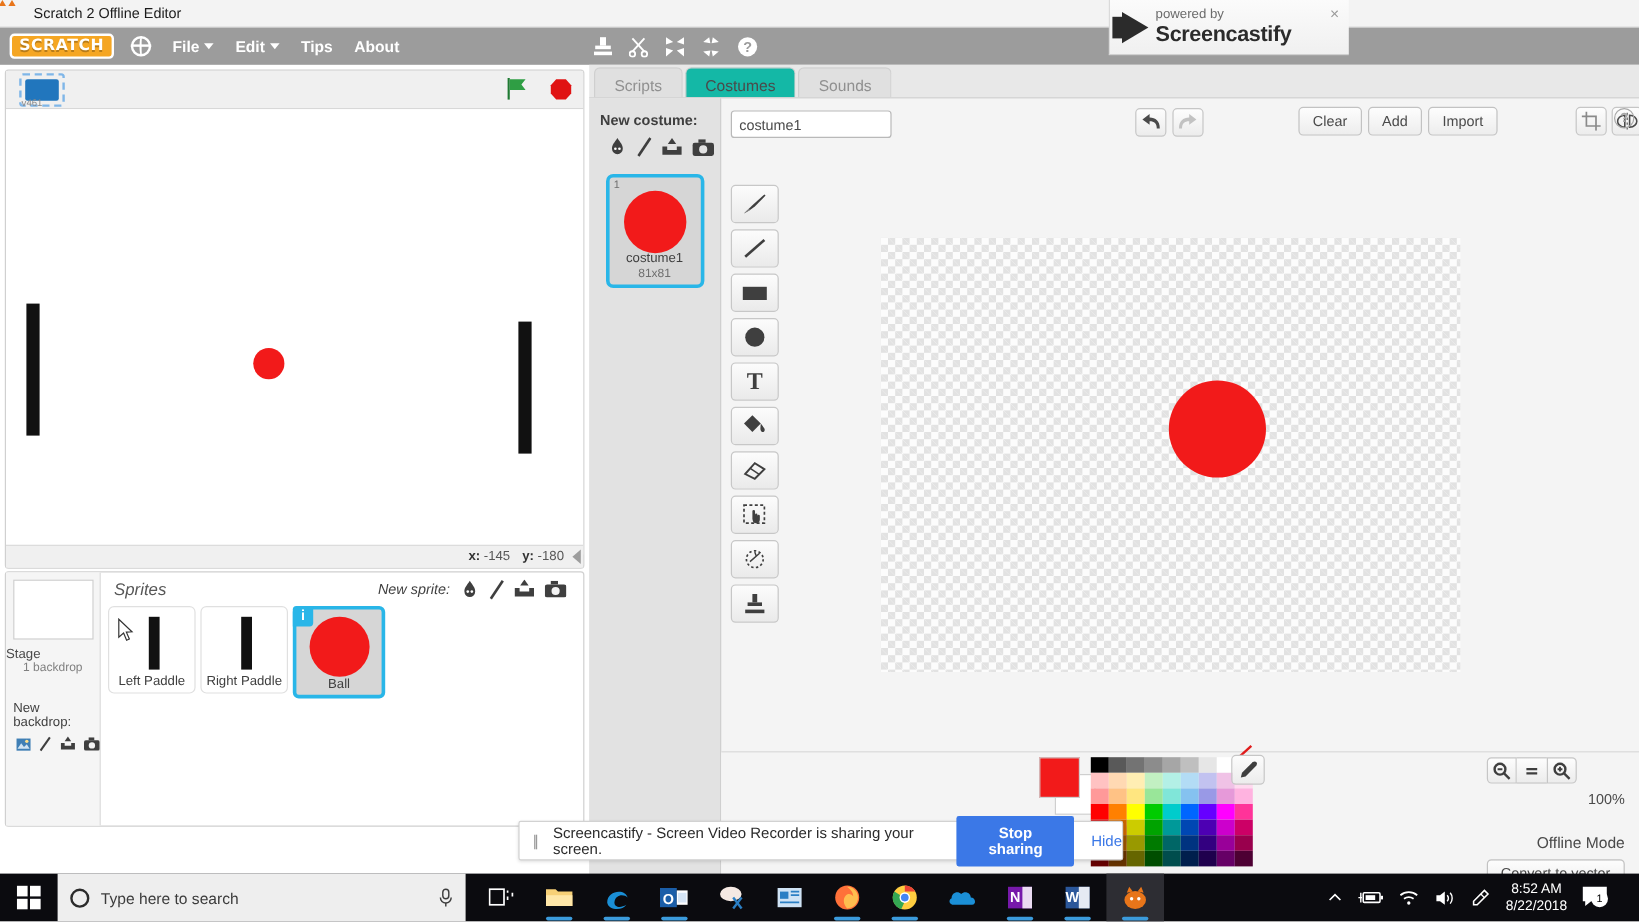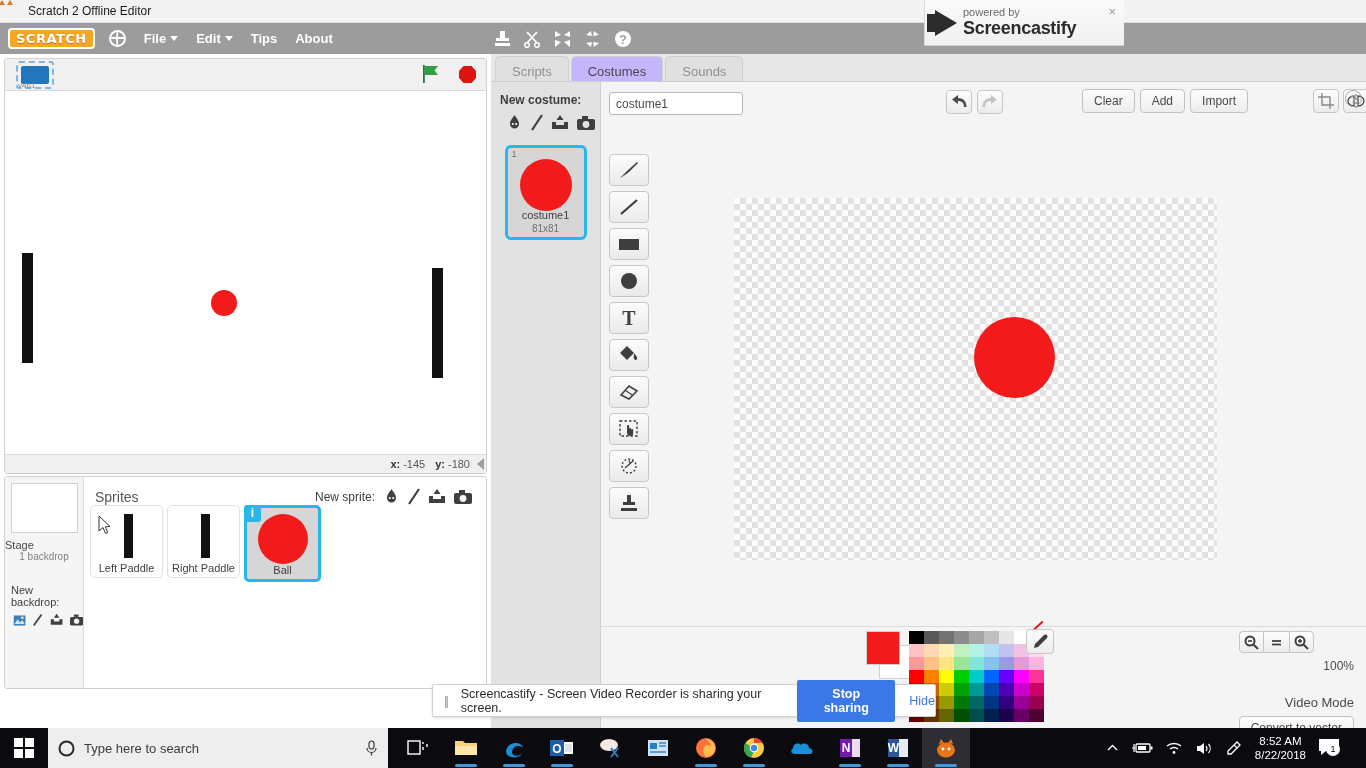--- a/index.html
+++ b/index.html
@@ -105,22 +105,23 @@
     background: #fff; border: 1px solid #d0d0d0; border-radius: 3px; display: flex;
   }
   .stage-col { width: 79px; border-right: 1px solid #dcdcdc; background: #f5f5f5; padding: 6px 0; }
   .stage-thumb { width: 67px; height: 50px; background: #fff; border: 1px solid #cfcfcf; margin: 0 auto; }
   .stage-lab { font-size: 11px; color: #4a4a4a; margin-top: 6px; }
   .stage-sub { text-align: center; font-size: 10px; color: #808080; }
   .newbd { font-size: 11px; color: #3f3f3f; margin: 22px 0 0 6px; }
   .newbd-icons { display: flex; gap: 7px; margin: 4px 0 0 8px; align-items: center; }
   .sprites-col { flex: 1; position: relative; }
   .sprites-head {
-    height: 28px; display: flex; align-items: flex-end; justify-content: space-between;
+    height: 28px; display: flex; align-items: center; justify-content: space-between;
     padding: 0 14px 0 11px;
+    font-style: italic;
   }
   .sprites-title { font-size: 14px; color: #575757; }
   .newsprite { display: flex; align-items: center; gap: 8px; font-size: 12px; color: #3f3f3f; }
   .sprite-list { display: flex; gap: 4px; padding: 0 0 0 6px; }
   .sprite-card {
     width: 73px; height: 73px; background: #fff; border: 1px solid #e0e0e0; border-radius: 5px;
     position: relative; text-align: center;
   }
   .sprite-card.sel { background: #d6d6d6; border: 3px solid #29b6e8; width: 77px; height: 77px; }
   .sprite-card .lbl { position: absolute; bottom: 3px; left: 0; right: 0; font-size: 11px; color: #3f3f3f; }
@@ -131,21 +132,21 @@
   }
   .cursor-arrow { position: absolute; left: 98px; top: 515px; z-index: 20; }
 
   
   .rightpanel { position: absolute; left: 491px; top: 54px; width: 875px; height: 714px; background: #e8e8e8; }
   .tabs { position: absolute; left: 4px; top: 2px; display: flex; gap: 2px; }
   .tab {
     padding: 7px 16px 6px; font-size: 13px; color: #909090; background: #e0e0e0;
     border: 1px solid #cfcfcf; border-bottom: 0; border-radius: 5px 5px 0 0;
   }
-  .tab.active { background: #c4b5fd; color: #4a4a4a; }
+  .tab.active { background: #14b8a6; color: #4a4a4a; }
   .editor-body {
     position: absolute; left: 0; top: 27px; width: 875px; height: 660px; background: #f4f4f4;
     border-top: 1px solid #cfcfcf;
   }
   .cos-col { position: absolute; left: 0; top: 0; width: 110px; height: 660px; background: #e2e2e2; border-right: 1px solid #cfcfcf; }
   .cos-head { font-size: 12px; font-weight: bold; color: #3f3f3f; margin: 11px 0 0 9px; }
   .cos-icons { display: flex; gap: 8px; margin: 7px 0 0 15px; align-items: center; }
   .cos-card {
     margin: 14px auto 0; width: 82px; height: 95px; background: #d6d6d6;
     border: 3px solid #29b6e8; border-radius: 6px; position: relative;
@@ -674,21 +675,21 @@
             <span class="zoom-btn" style="border-radius:0 4px 4px 0">
               <svg width="15" height="15" viewBox="0 0 15 15">
                   <circle cx="6" cy="6" r="4.5" fill="none" stroke="#3f3f3f" stroke-width="2"></circle>
                   <line x1="9" y1="9" x2="14" y2="14" stroke="#3f3f3f" stroke-width="2"></line>
                   <line x1="4" y1="6" x2="8" y2="6" stroke="#3f3f3f" stroke-width="1.6"></line>
                   <line x1="6" y1="4" x2="6" y2="8" stroke="#3f3f3f" stroke-width="1.6"></line>
                 </svg>
             </span>
           </div>
           <div class="zoom-pct">100%</div>
-          <div class="bm-mode">Video Mode</div>
+          <div class="bm-mode">Offline Mode</div>
           <button class="btn" style="margin-top:6px">Convert to vector</button>
         </div>
       </div>
     </div>
 
     <div class="help-dot">?</div>
   </div>
 
   <div class="sharebar">
     <span class="pause-ic">||</span>

